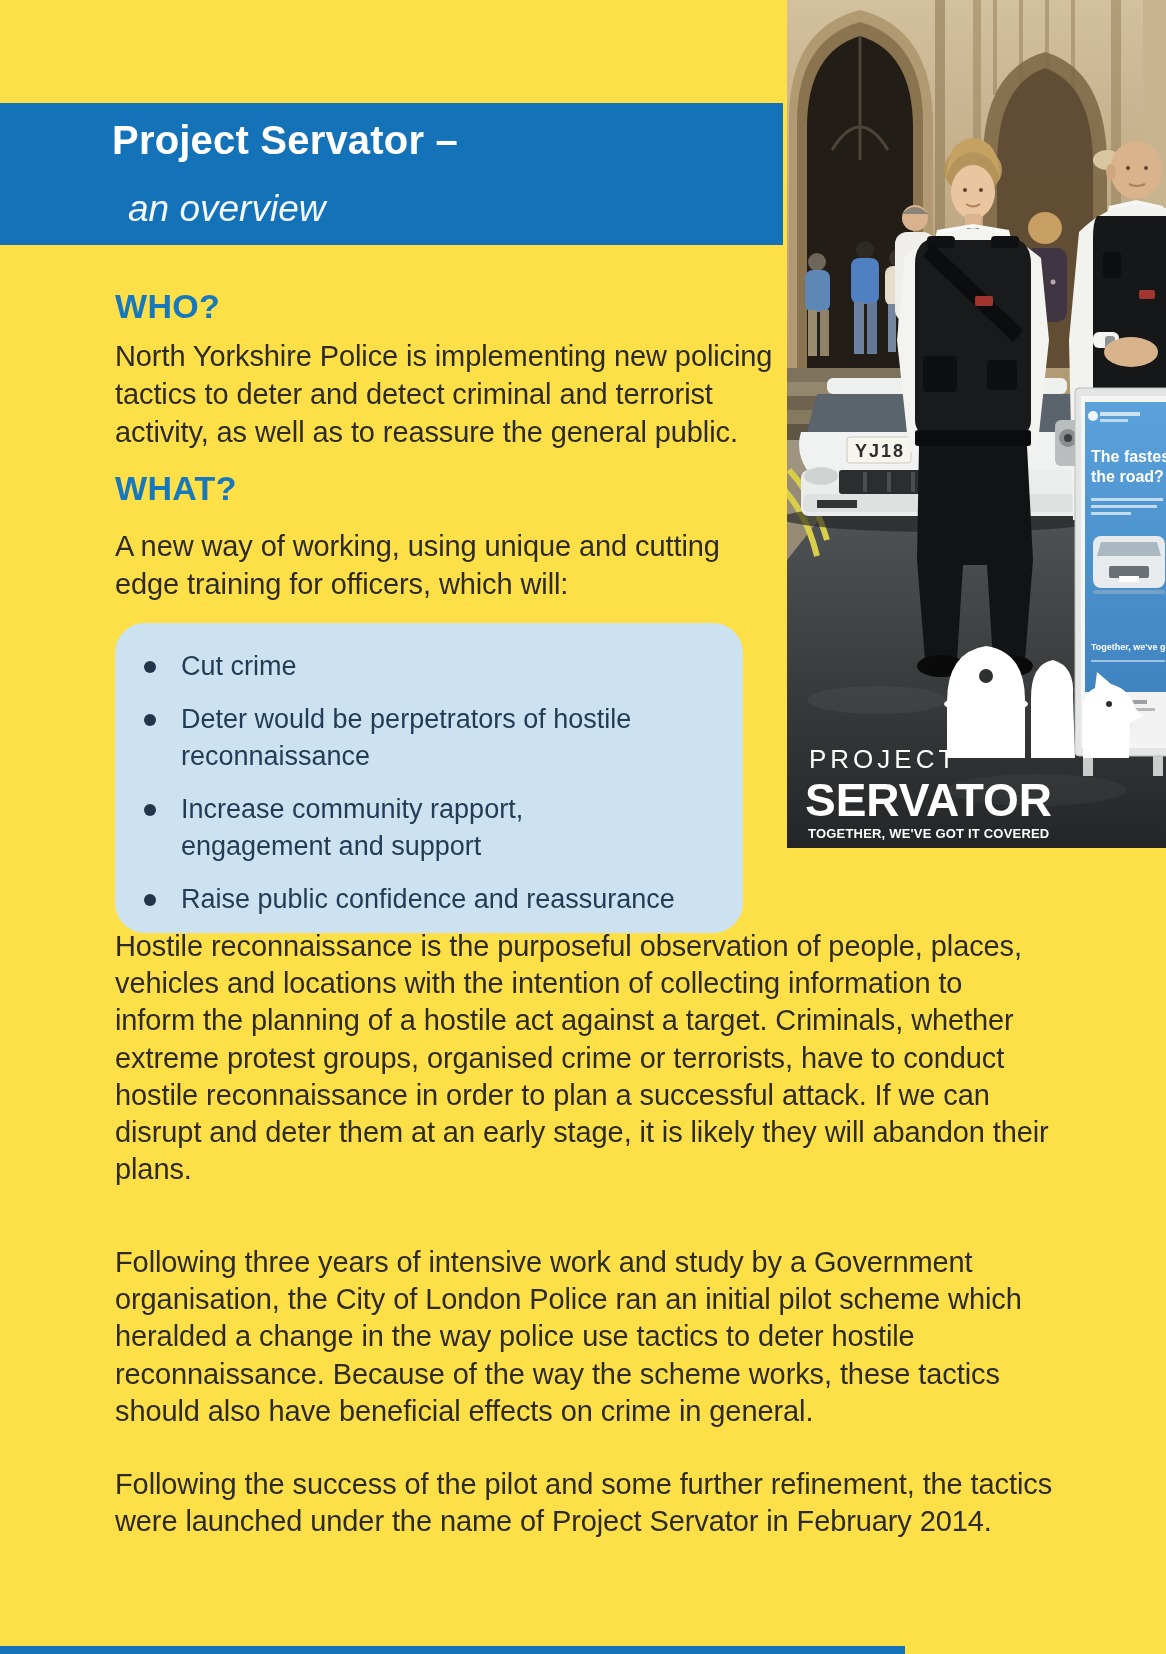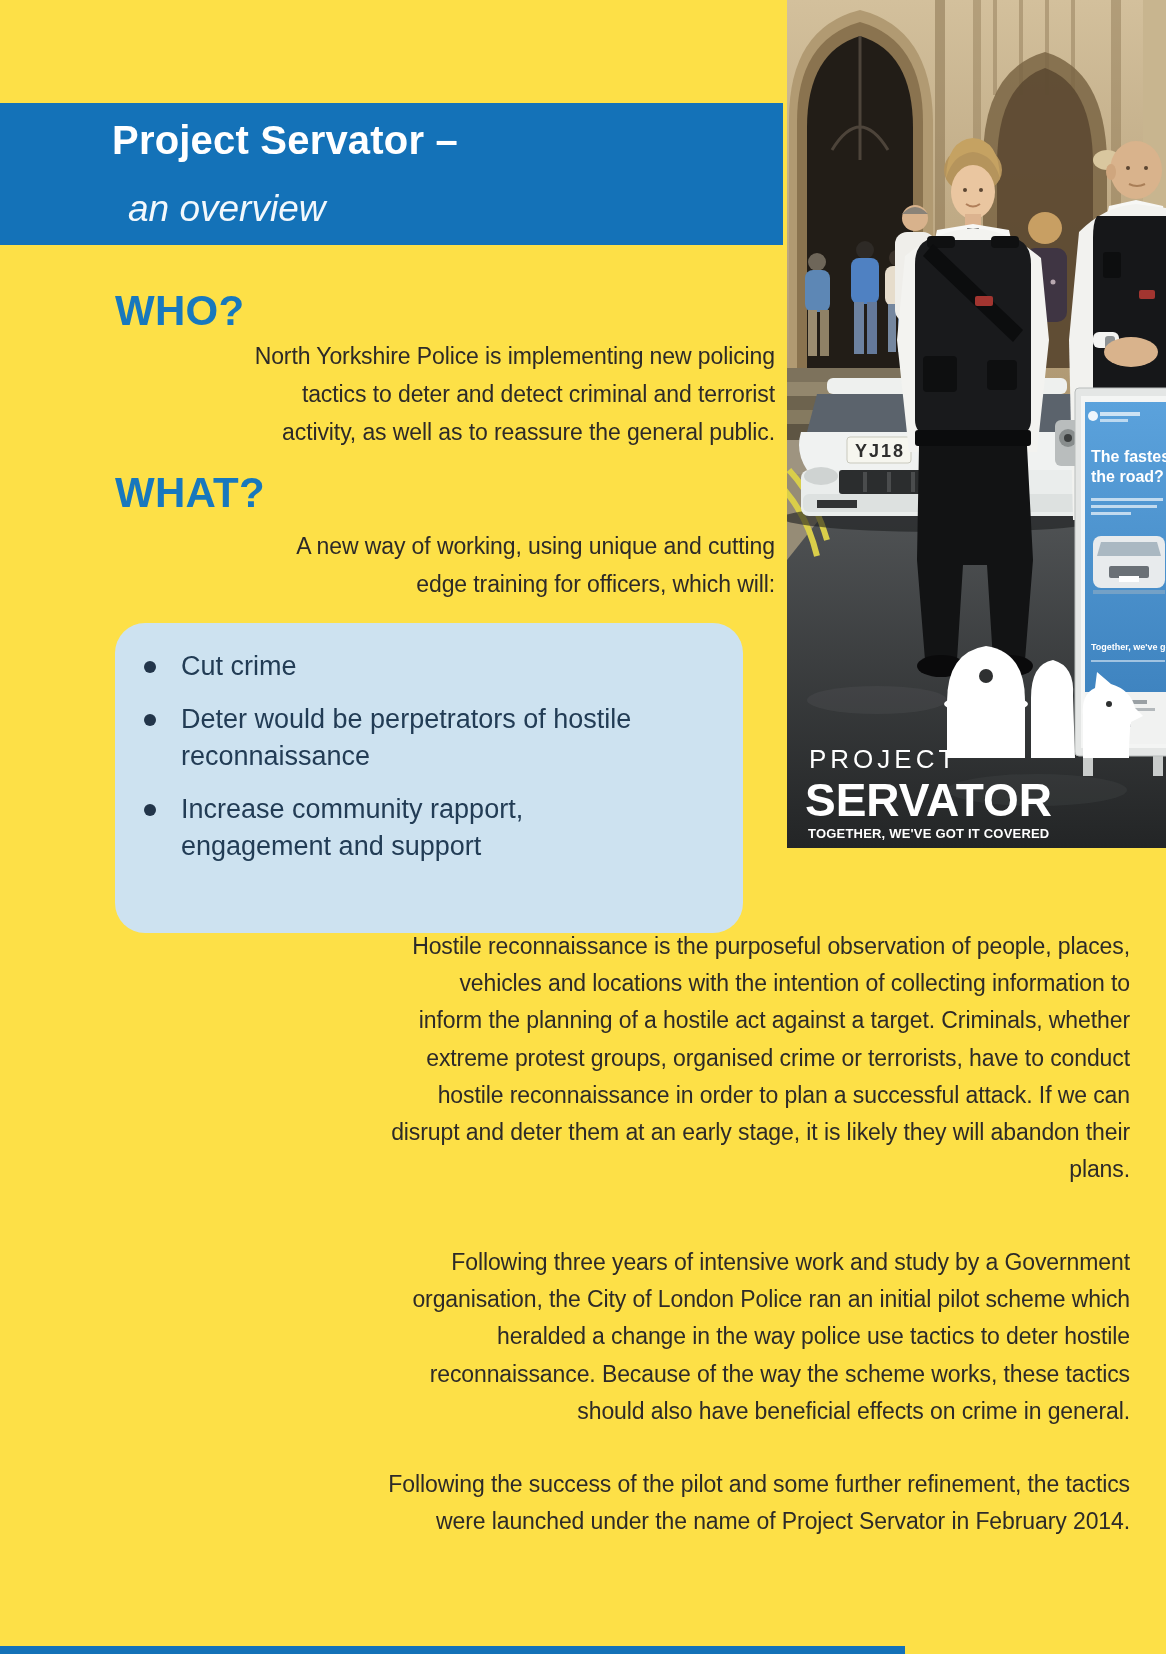--- a/index.html
+++ b/index.html
@@ -3,24 +3,24 @@
 <meta charset="utf-8">
 <style>
   html,body{margin:0;padding:0;background:#ffffff;}
   .page{position:relative;width:1166px;height:1654px;background:#fde047;overflow:hidden;
         font-family:"Liberation Sans", sans-serif;}
   .abs{position:absolute;}
   .ml{white-space:pre-line;}
   .band{left:0;top:103px;width:783px;height:142px;background:#1472b8;}
   .band-title{left:112px;top:118px;font-size:40px;font-weight:700;color:#ffffff;letter-spacing:.2px;}
   .band-sub{left:112px;top:188px;font-size:37px;font-style:italic;color:#f2f8fc;margin-left:16px;}
-  .h-blue{font-size:42px;font-weight:700;color:#1878bd;letter-spacing:.3px;}
+  .h-blue{font-size:34px;font-weight:700;color:#1878bd;letter-spacing:.3px;}
   .h-who{left:115px;top:287px;}
   .h-what{left:115px;top:469px;}
-  .body-txt{font-size:23px;line-height:38px;color:#2d2a28;letter-spacing:-0.1px;text-align:right;}
+  .body-txt{font-size:29px;line-height:38px;color:#2d2a28;letter-spacing:-0.1px;}
   .p-who{left:115px;top:337px;width:660px;}
   .p-what{left:115px;top:527px;width:660px;}
   .bullet-box{left:115px;top:623px;width:628px;height:310px;background:#cde2f0;border-radius:30px;}
   .bullet-box ul{list-style:none;margin:0;padding:25px 0 0 0;}
   .bullet-box li{position:relative;padding-left:66px;margin-bottom:16px;
                  font-size:27px;line-height:37px;color:#223c55;}
   .bullet-box li .dot{position:absolute;left:29px;top:13px;width:12px;height:12px;
                  border-radius:50%;background:#22354a;}
   .para{left:115px;width:1015px;line-height:37.2px;}
   .para1{top:928px;}
@@ -49,20 +49,21 @@
   <div class="abs body-txt ml p-what">A new way of working, using unique and cutting
 edge training for officers, which will:</div>
 
   <div class="abs bullet-box">
     <ul>
       <li><span class="dot"></span><span class="ml">Cut crime</span></li>
       <li><span class="dot"></span><span class="ml">Deter would be perpetrators of hostile
 reconnaissance</span></li>
       <li><span class="dot"></span><span class="ml">Increase community rapport,
 engagement and support</span></li>
+      <li><span class="dot"></span><span class="ml">Raise public confidence and reassurance</span></li>
     </ul>
   </div>
 
   <div class="abs body-txt ml para para1">Hostile reconnaissance is the purposeful observation of people, places,
 vehicles and locations with the intention of collecting information to
 inform the planning of a hostile act against a target. Criminals, whether
 extreme protest groups, organised crime or terrorists, have to conduct
 hostile reconnaissance in order to plan a successful attack. If we can
 disrupt and deter them at an early stage, it is likely they will abandon their
 plans.</div>

